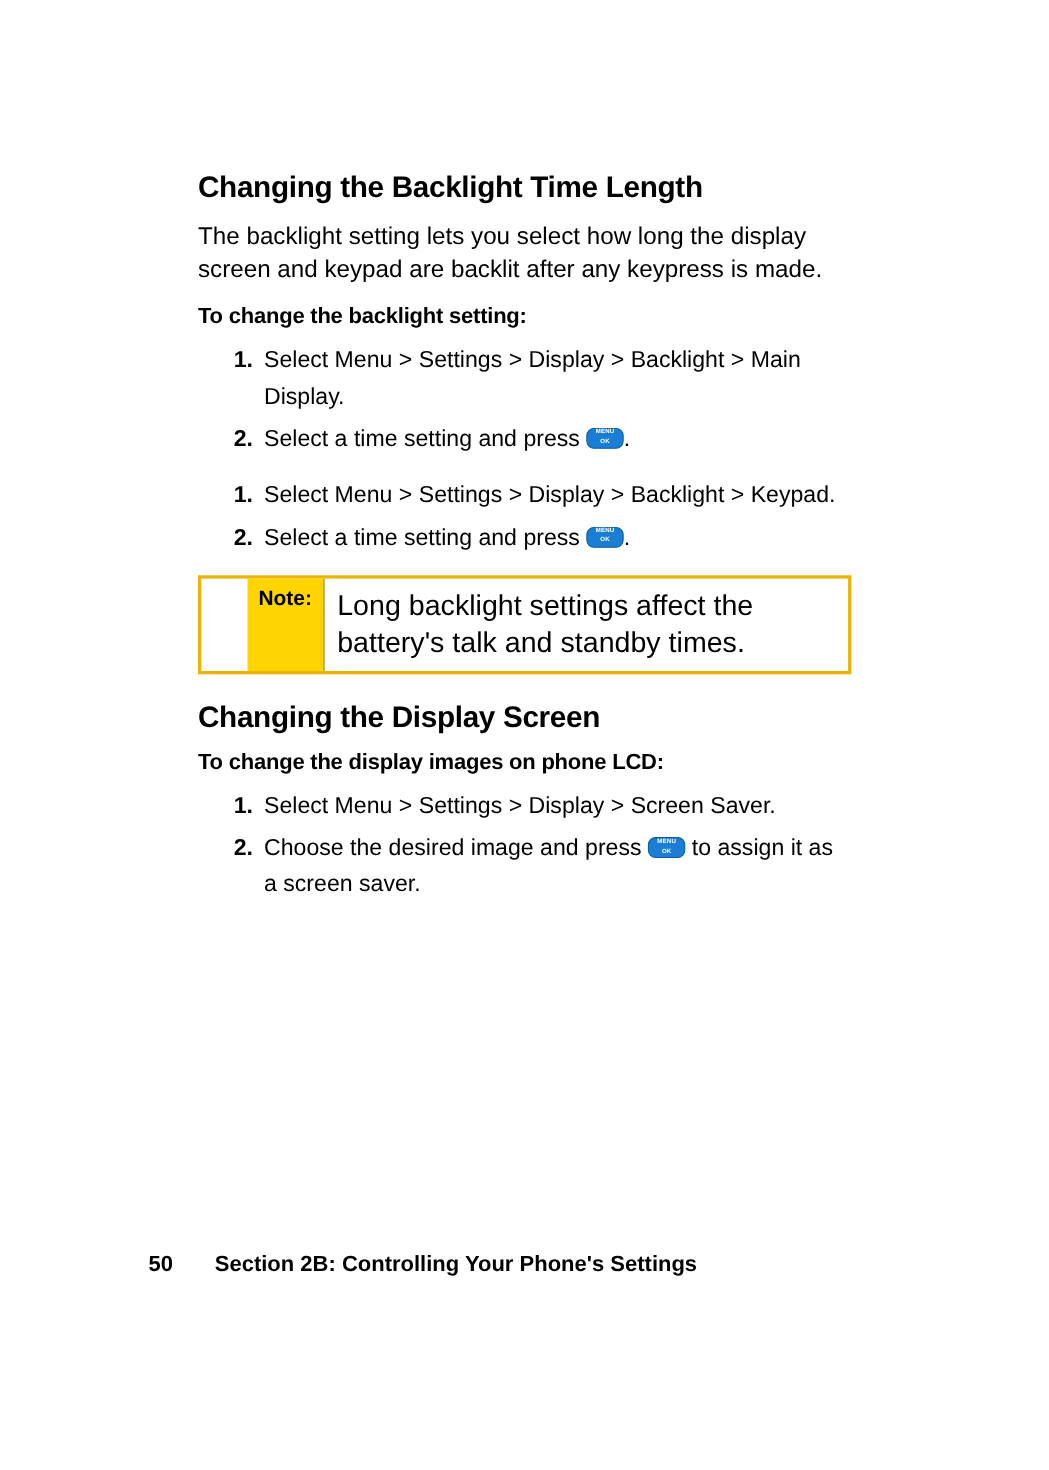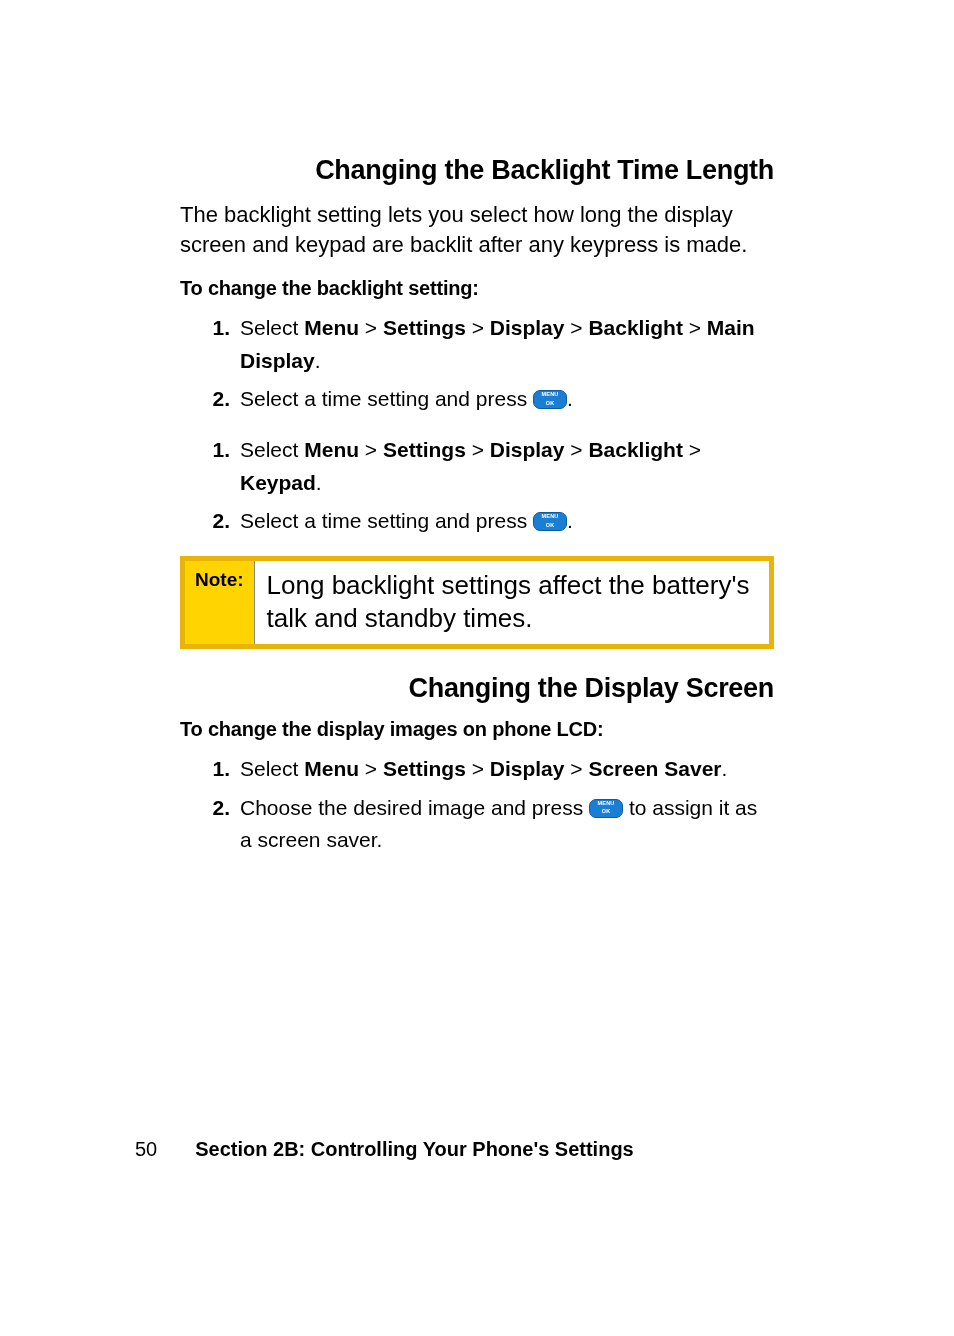--- a/index.html
+++ b/index.html
@@ -12,21 +12,20 @@
       position: relative;
     }
     .page {
       padding: 155px 180px 0 180px;
     }
     h2 {
       font-size: 27px;
       font-weight: 700;
       margin-bottom: 14px;
       letter-spacing: -0.3px;
-      text-align: right;
     }
     .body-text {
       font-size: 22px;
       line-height: 1.35;
       margin-bottom: 18px;
     }
     .sub-header {
       font-size: 20px;
       font-weight: 700;
       margin-bottom: 12px;
@@ -43,21 +42,21 @@
       margin-bottom: 6px;
       position: relative;
     }
     ol.steps li .num {
       position: absolute;
       left: -50px;
       font-weight: 700;
       width: 40px;
       text-align: right;
     }
-    .b { font-weight: 700; }
+    .b { font-weight: 400; }
     .menu-ok-key {
       display: inline-block;
       vertical-align: -3px;
       width: 34px;
       height: 19px;
       background: #1a7fd4;
       border-radius: 7px;
       position: relative;
       border: 1px solid #0a5c9e;
     }
@@ -80,22 +79,23 @@
       left: 0; right: 0;
       text-align: center;
       font-size: 5.5px;
       color: #fff;
       font-weight: 700;
       line-height: 1;
       letter-spacing: 0.2px;
     }
     .note-box {
       display: flex;
-      border: 5px solid #eab308;
+      border: 3px solid #eab308;
       margin: 12px 0 24px 0;
+      padding-left: 42px;
     }
     .note-label {
       background: #ffd400;
       font-weight: 700;
       font-size: 19px;
       padding: 8px 10px 8px 10px;
       border-right: 1px solid #888;
       flex: 0 0 auto;
       display: flex;
       align-items: flex-start;
@@ -106,21 +106,21 @@
       padding: 8px 12px;
       flex: 1;
     }
     .footer {
       position: absolute;
       left: 135px;
       bottom: 175px;
       font-size: 20px;
     }
     .footer .pg {
-      font-weight: 400;
+      font-weight: 700;
       margin-right: 38px;
       margin-top: 38px;
     }
     .footer .sect { font-weight: 700; }
     .sect2 { margin-top: 0; }
   </style>
 </head>
 <body>
 
 <div class="page">

